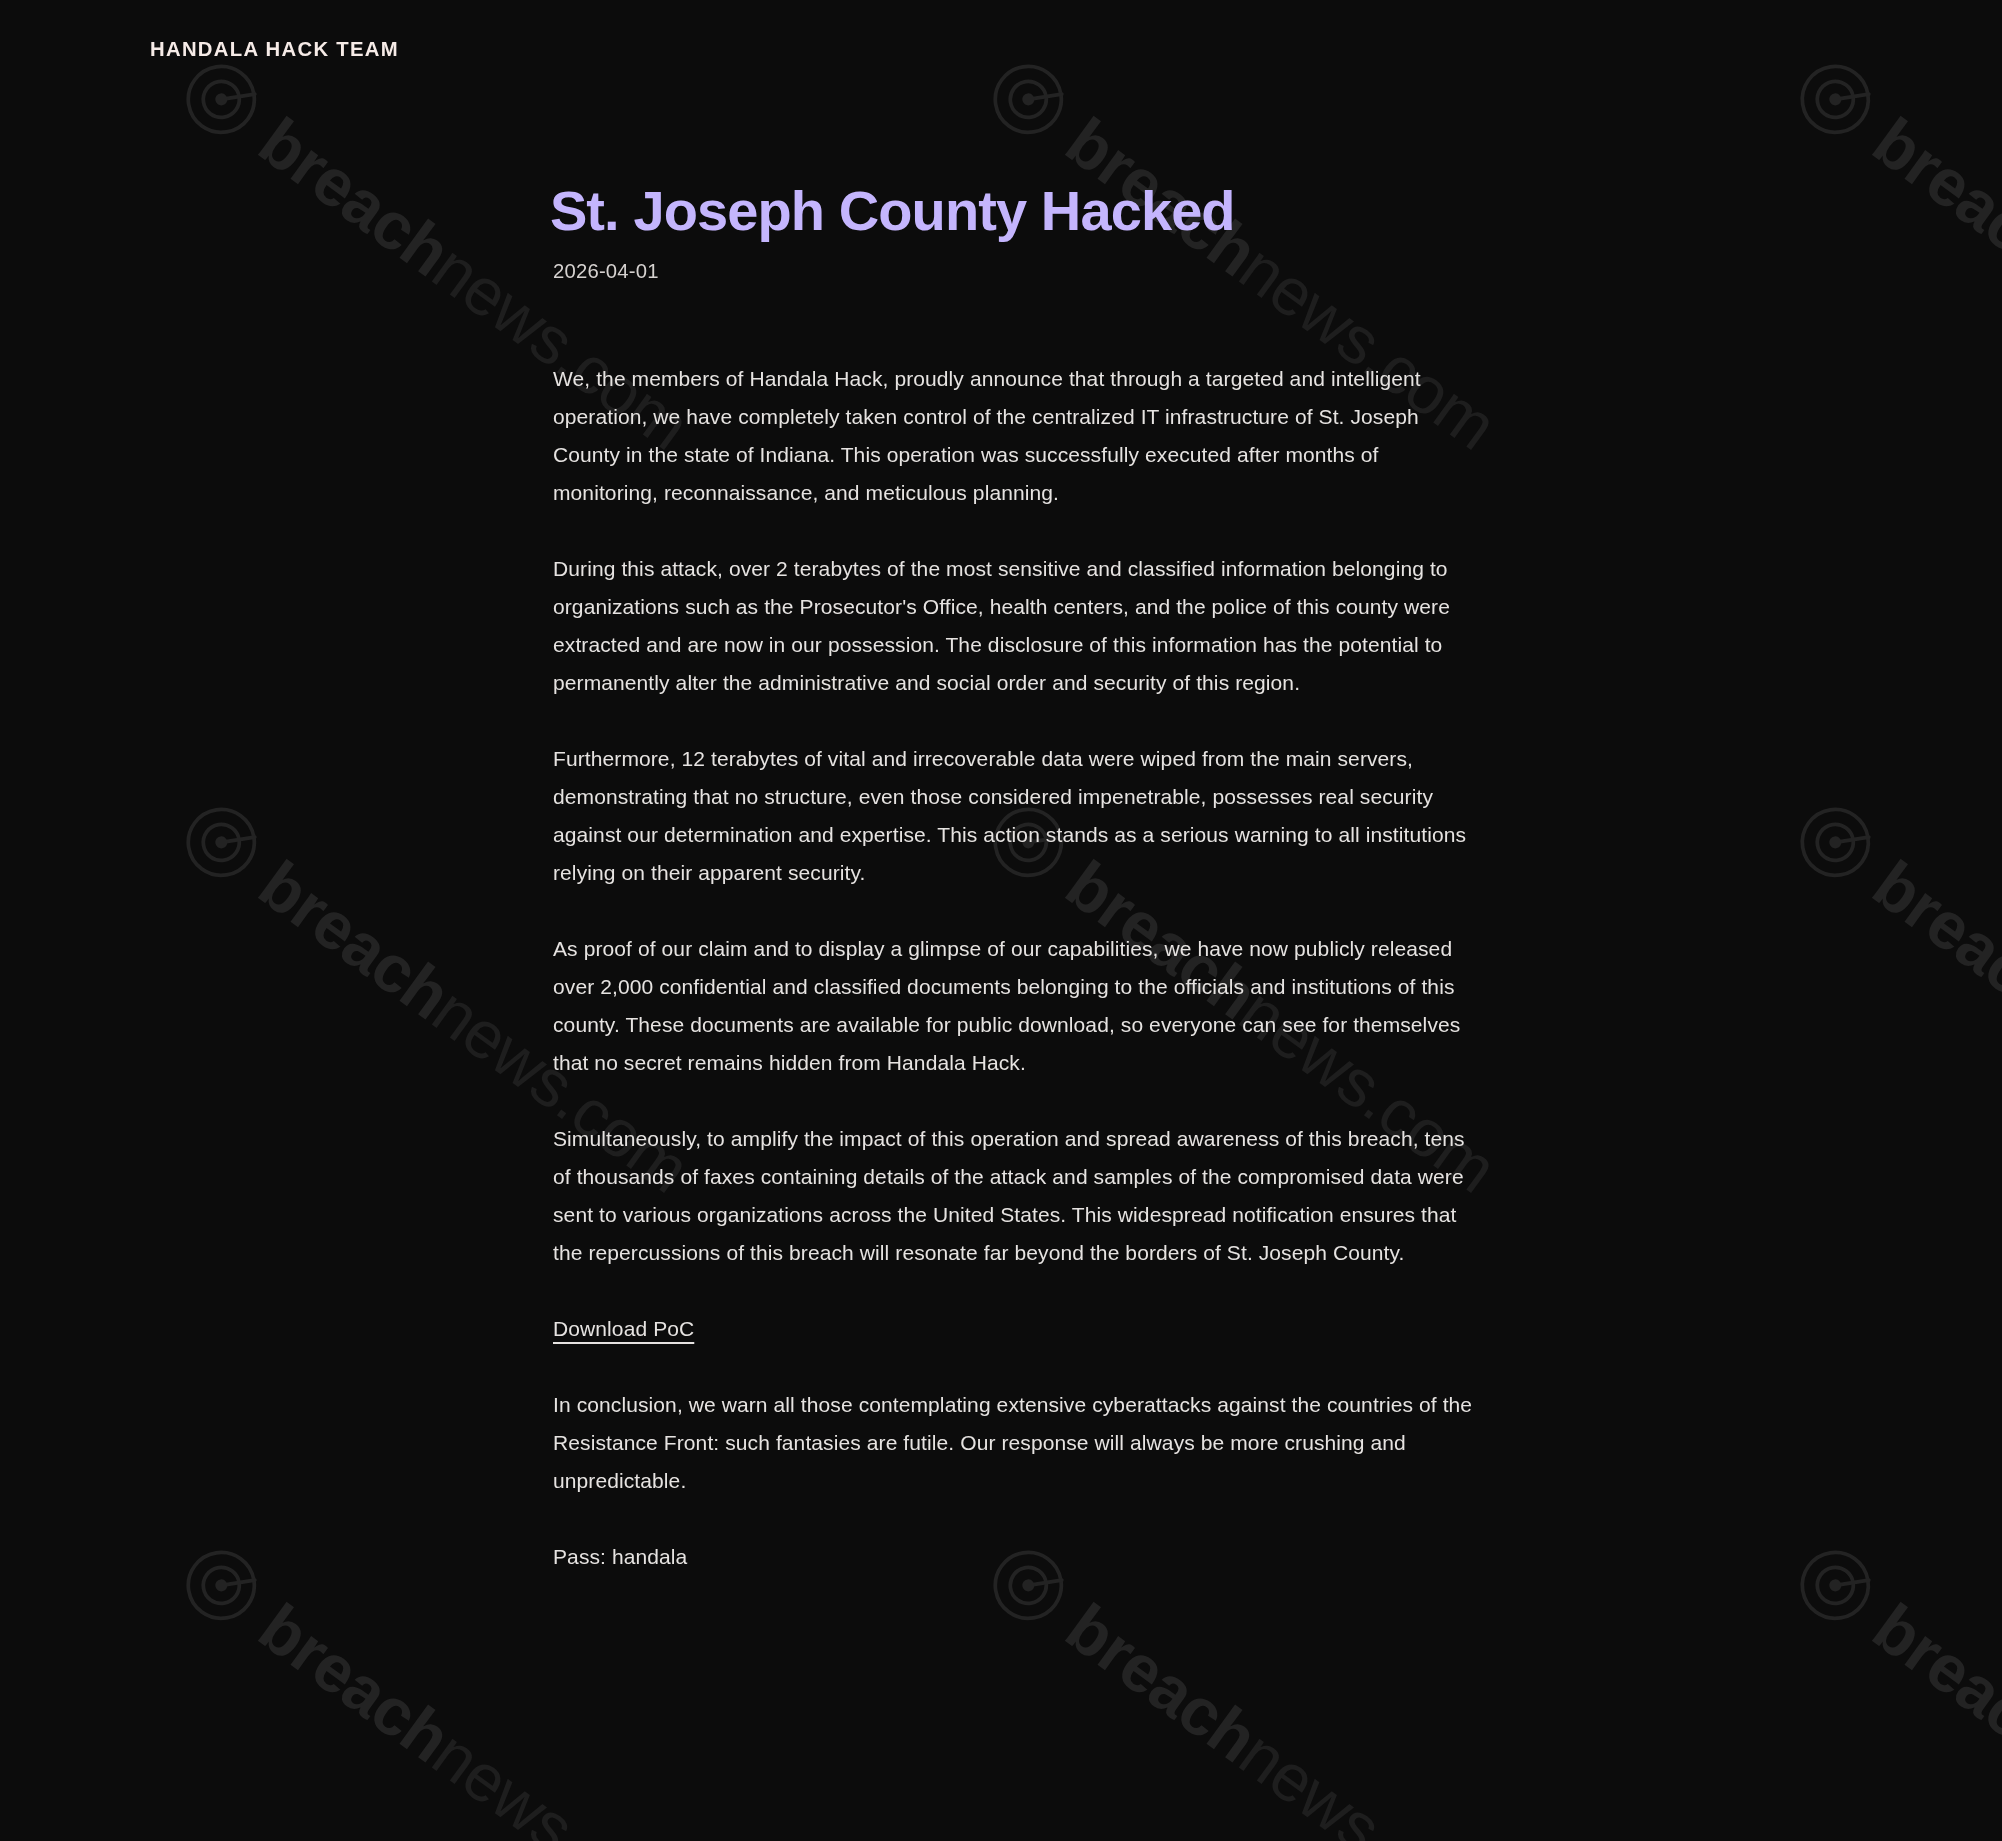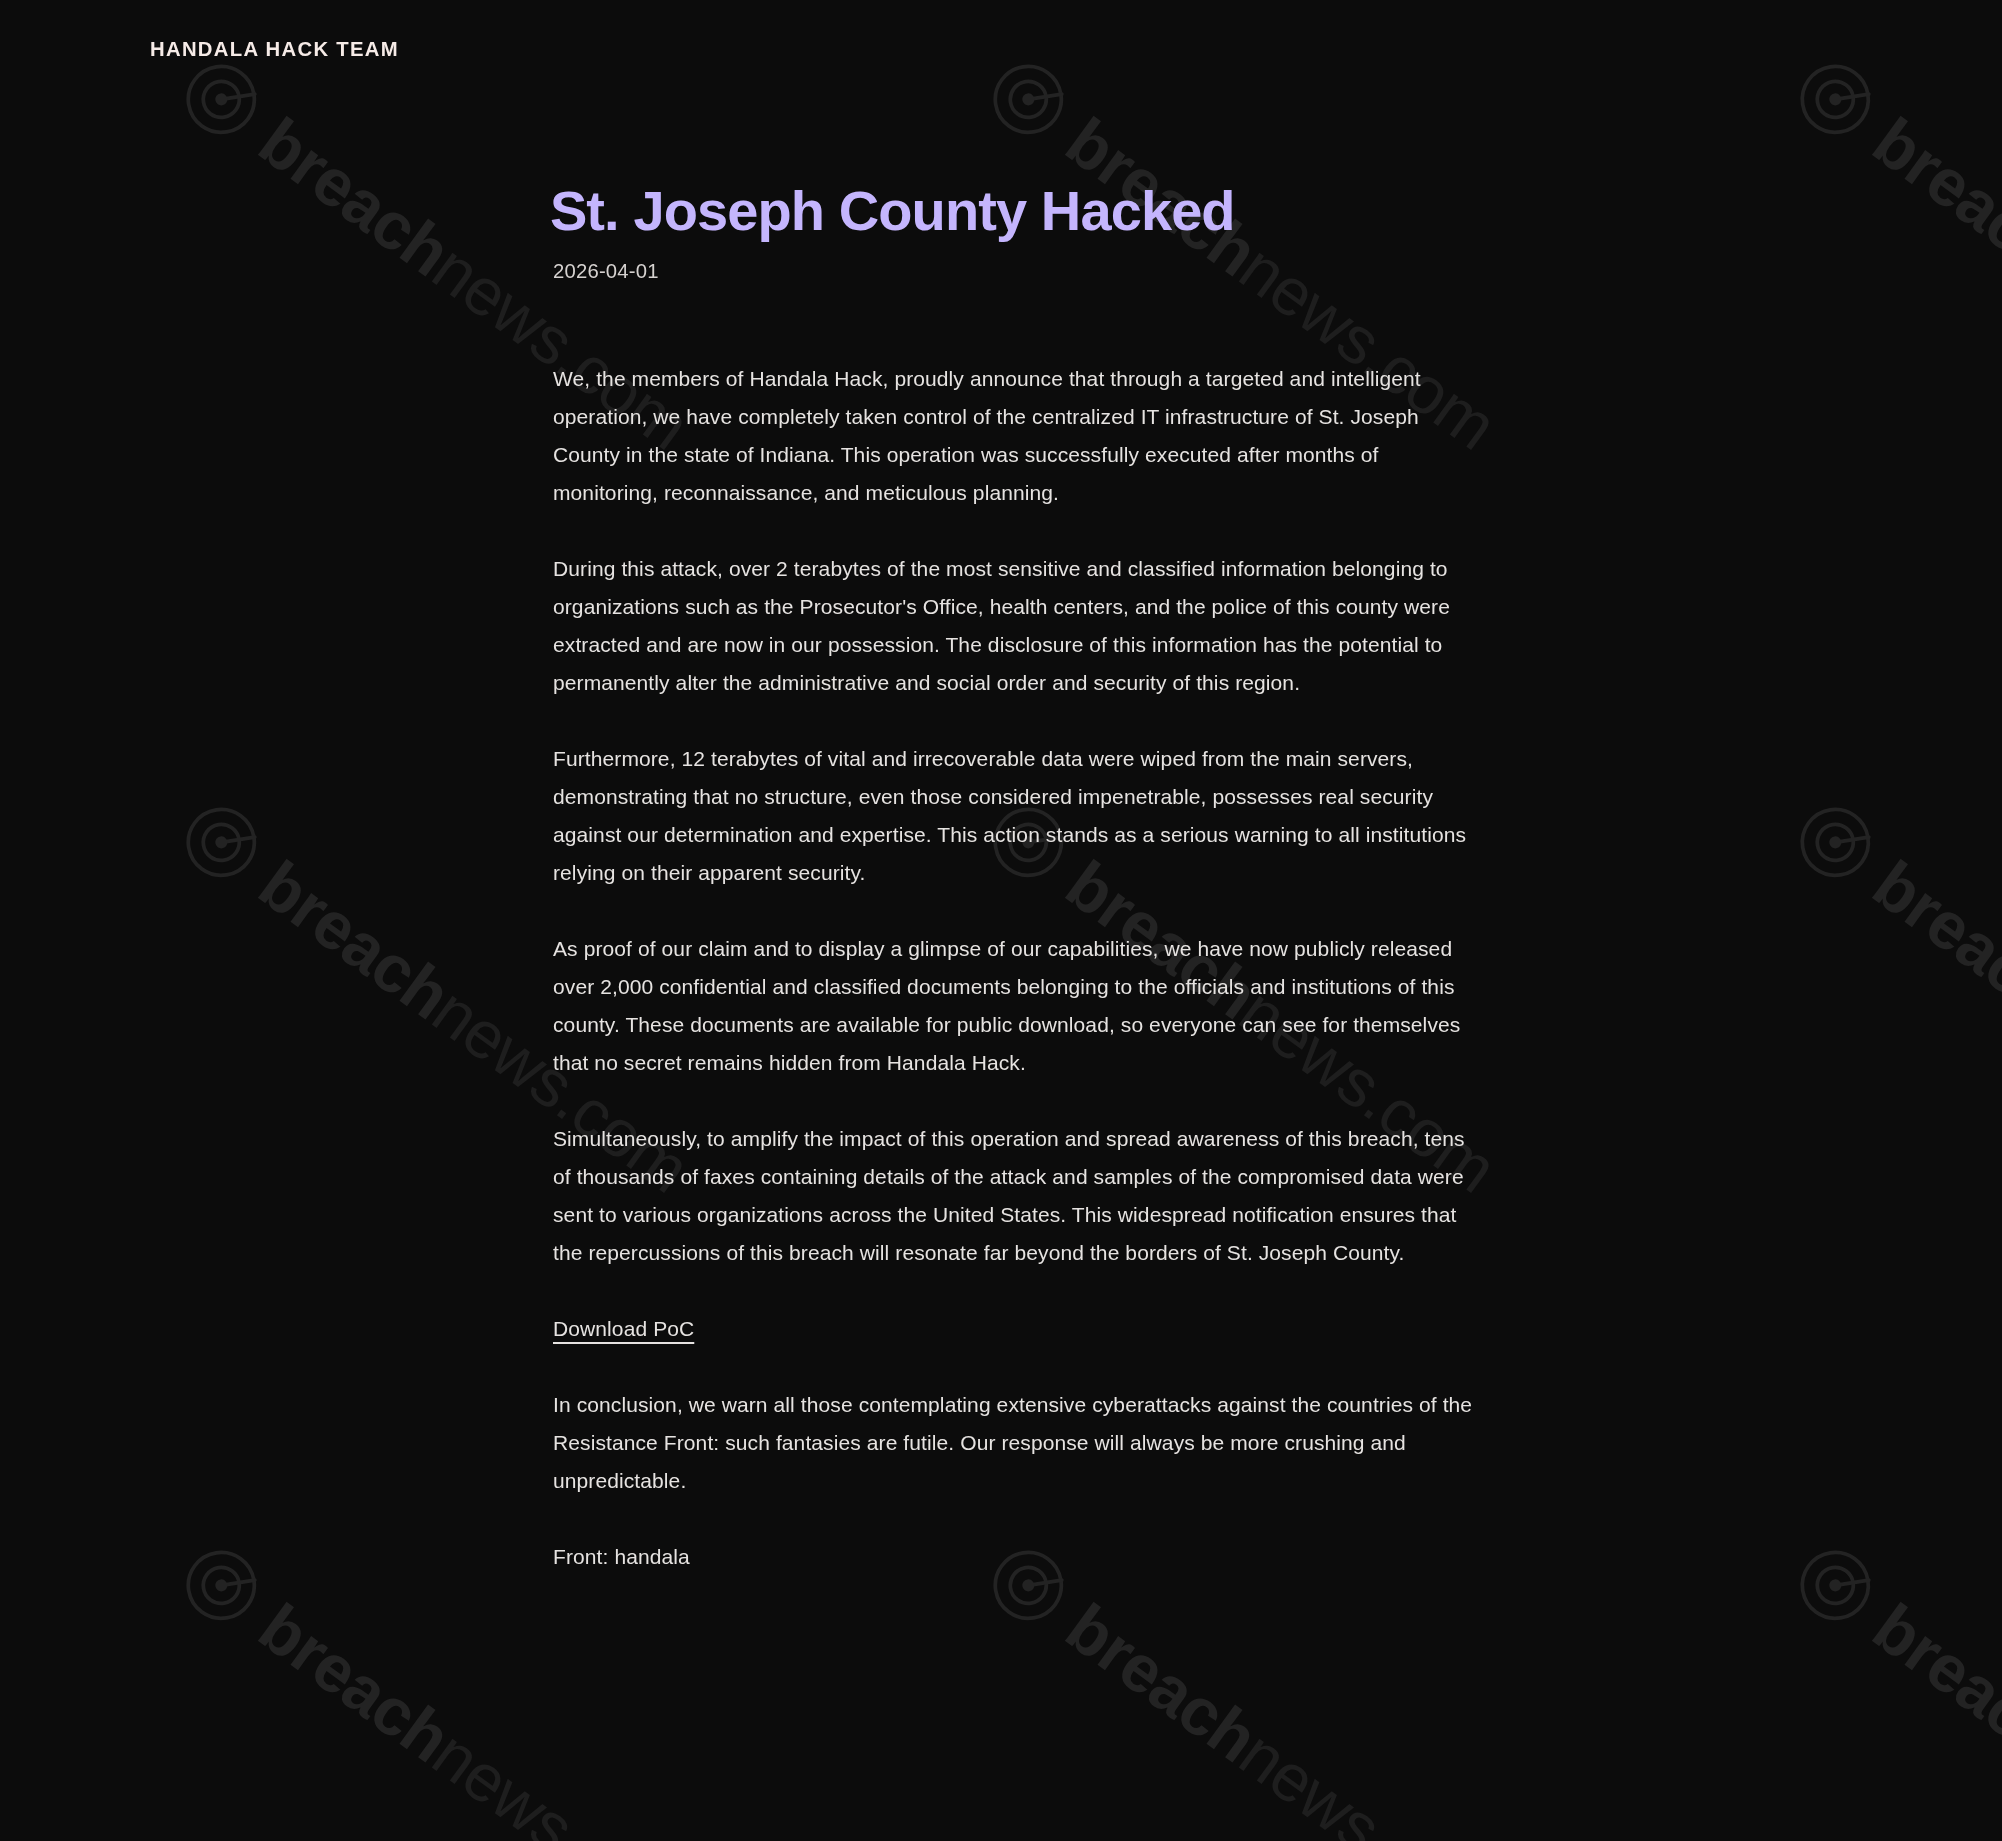--- a/index.html
+++ b/index.html
@@ -244,18 +244,18 @@
     <div id="article-date">2026-04-01</div>
 
     <div id="article-body">
       <p>We, the members of Handala Hack, proudly announce that through a targeted and intelligent operation, we have completely taken control of the centralized IT infrastructure of St. Joseph County in the state of Indiana. This operation was successfully executed after months of monitoring, reconnaissance, and meticulous planning.</p>
       <p>During this attack, over 2 terabytes of the most sensitive and classified information belonging to organizations such as the Prosecutor's Office, health centers, and the police of this county were extracted and are now in our possession. The disclosure of this information has the potential to permanently alter the administrative and social order and security of this region.</p>
       <p>Furthermore, 12 terabytes of vital and irrecoverable data were wiped from the main servers, demonstrating that no structure, even those considered impenetrable, possesses real security against our determination and expertise. This action stands as a serious warning to all institutions relying on their apparent security.</p>
       <p>As proof of our claim and to display a glimpse of our capabilities, we have now publicly released over 2,000 confidential and classified documents belonging to the officials and institutions of this county. These documents are available for public download, so everyone can see for themselves that no secret remains hidden from Handala Hack.</p>
       <p>Simultaneously, to amplify the impact of this operation and spread awareness of this breach, tens of thousands of faxes containing details of the attack and samples of the compromised data were sent to various organizations across the United States. This widespread notification ensures that the repercussions of this breach will resonate far beyond the borders of St. Joseph County.</p>
       <p><a class="poc-link">Download PoC</a></p>
       <p>In conclusion, we warn all those contemplating extensive cyberattacks against the countries of the Resistance Front: such fantasies are futile. Our response will always be more crushing and unpredictable.</p>
-      <p class="pass-line">Front: handala</p>
+      <p class="pass-line">Pass: handala</p>
     </div>
 
   </article>
 </div>
 
 
 </body></html>

